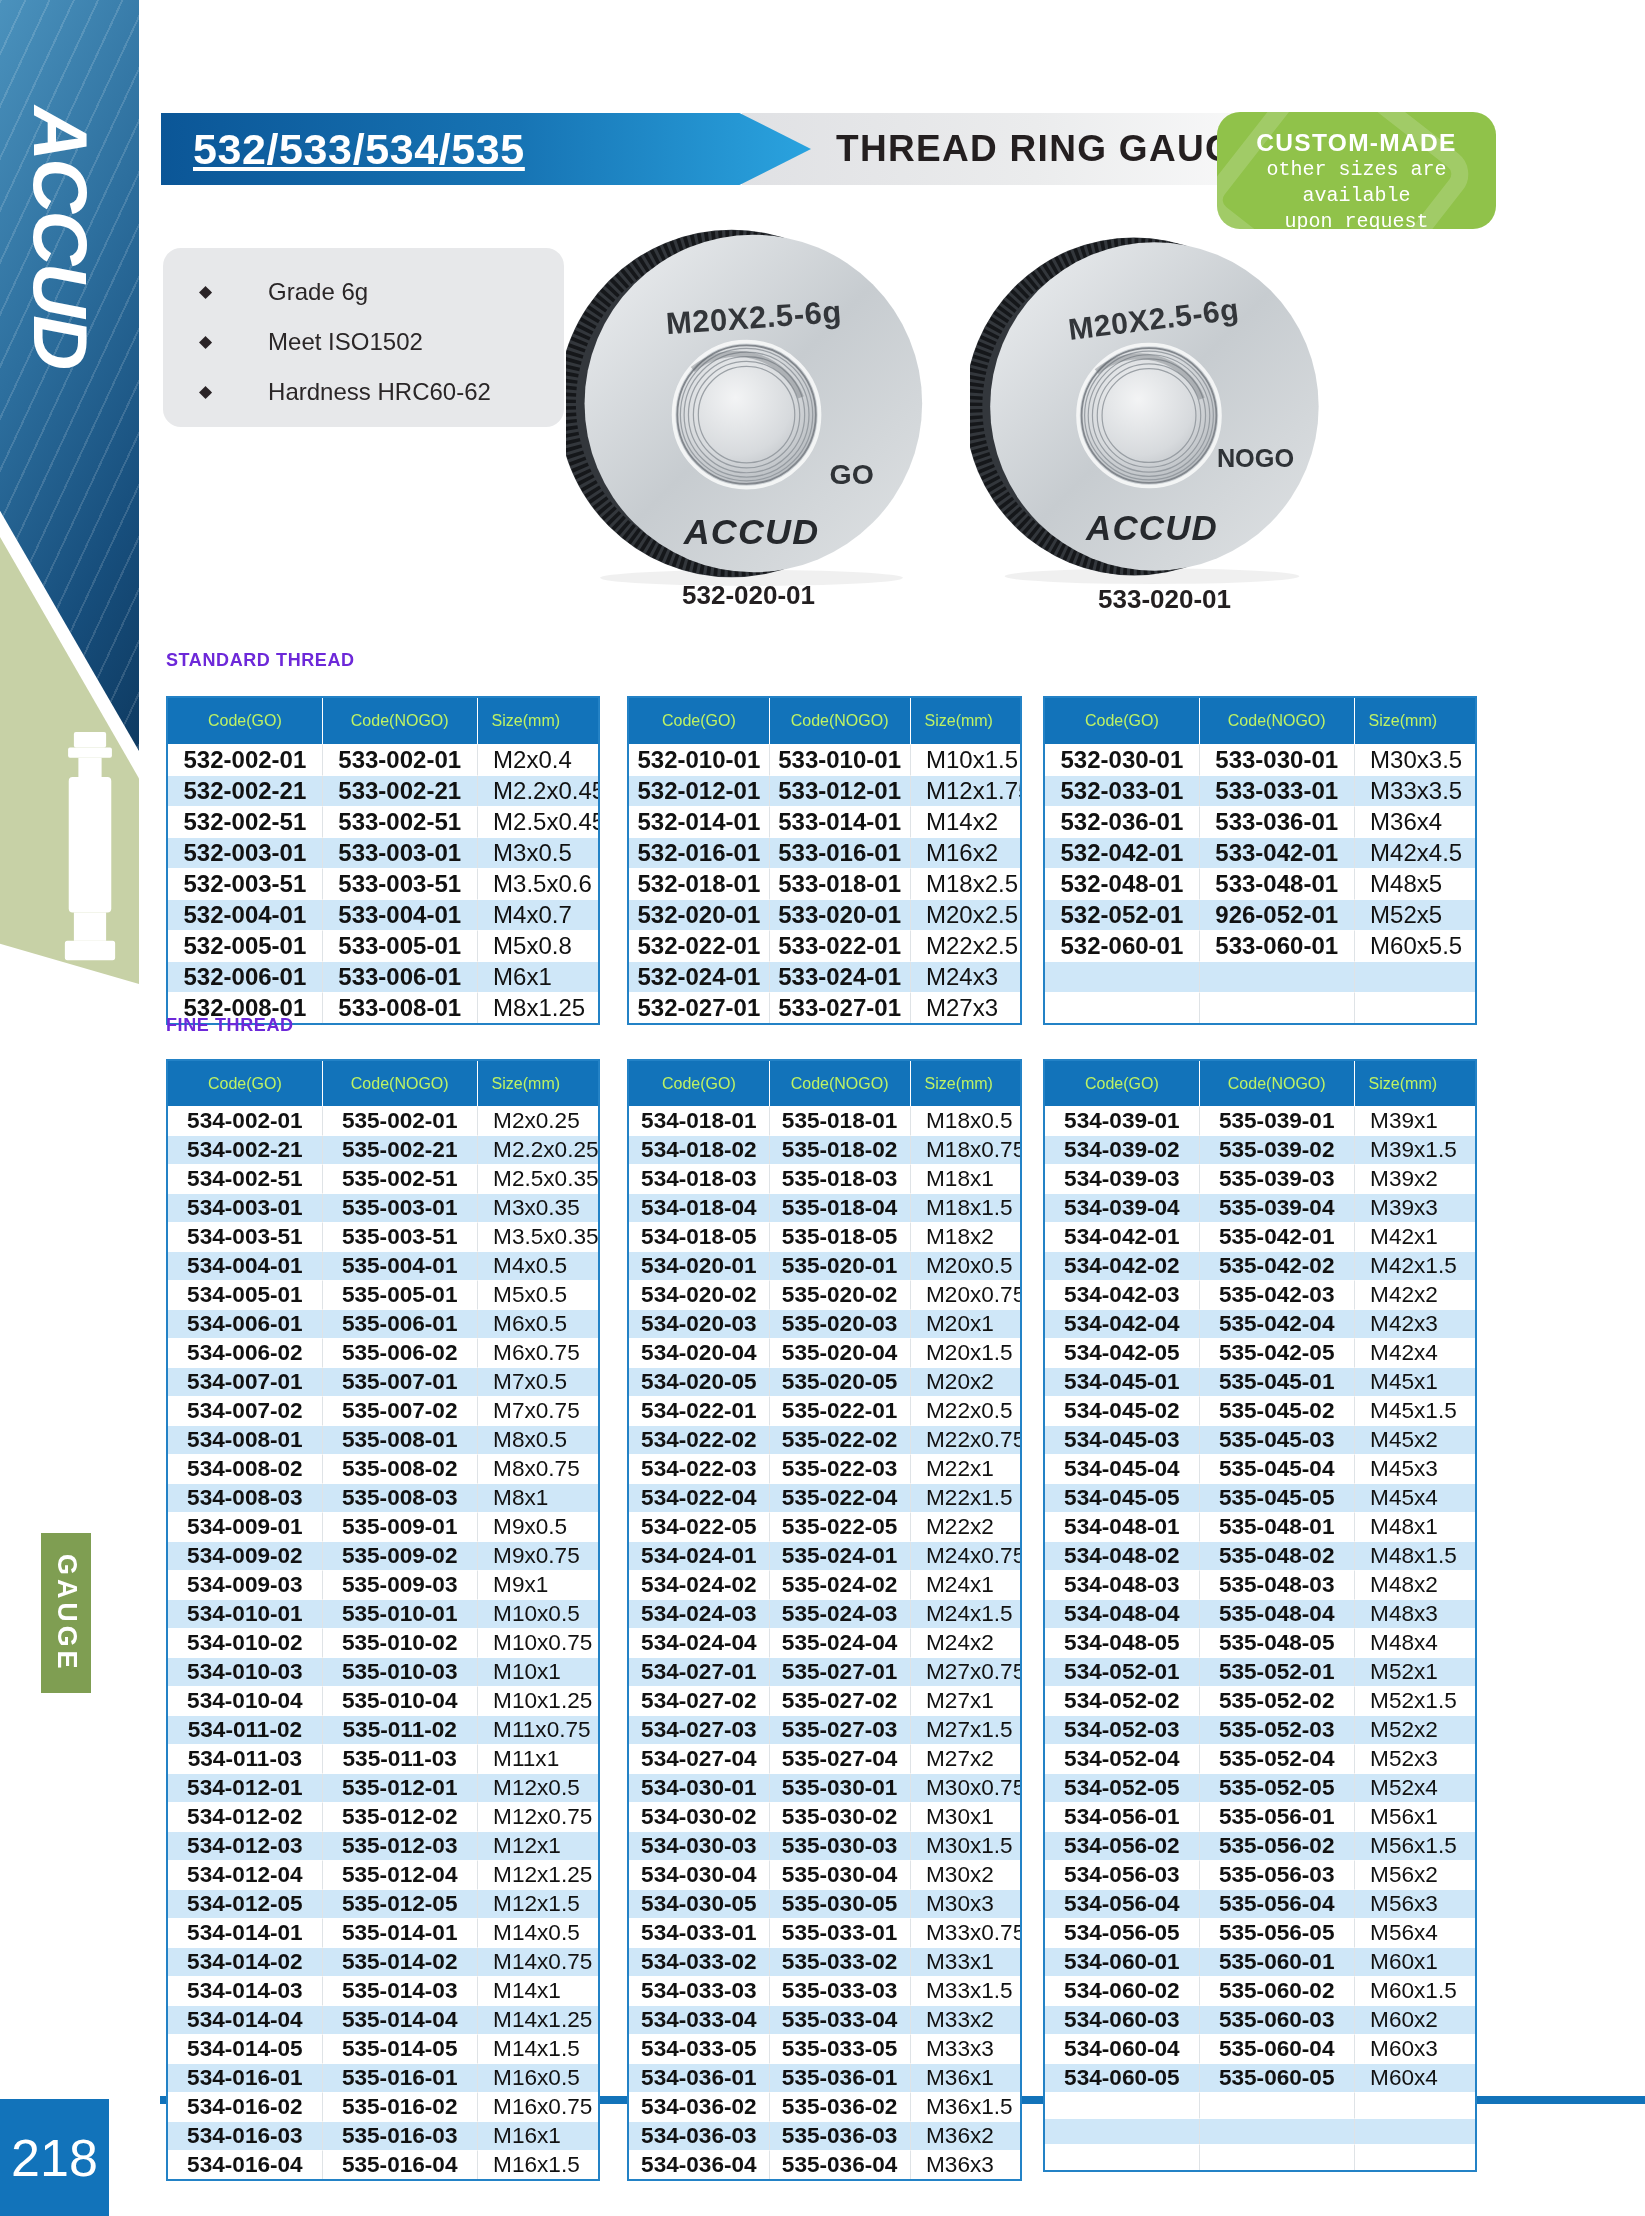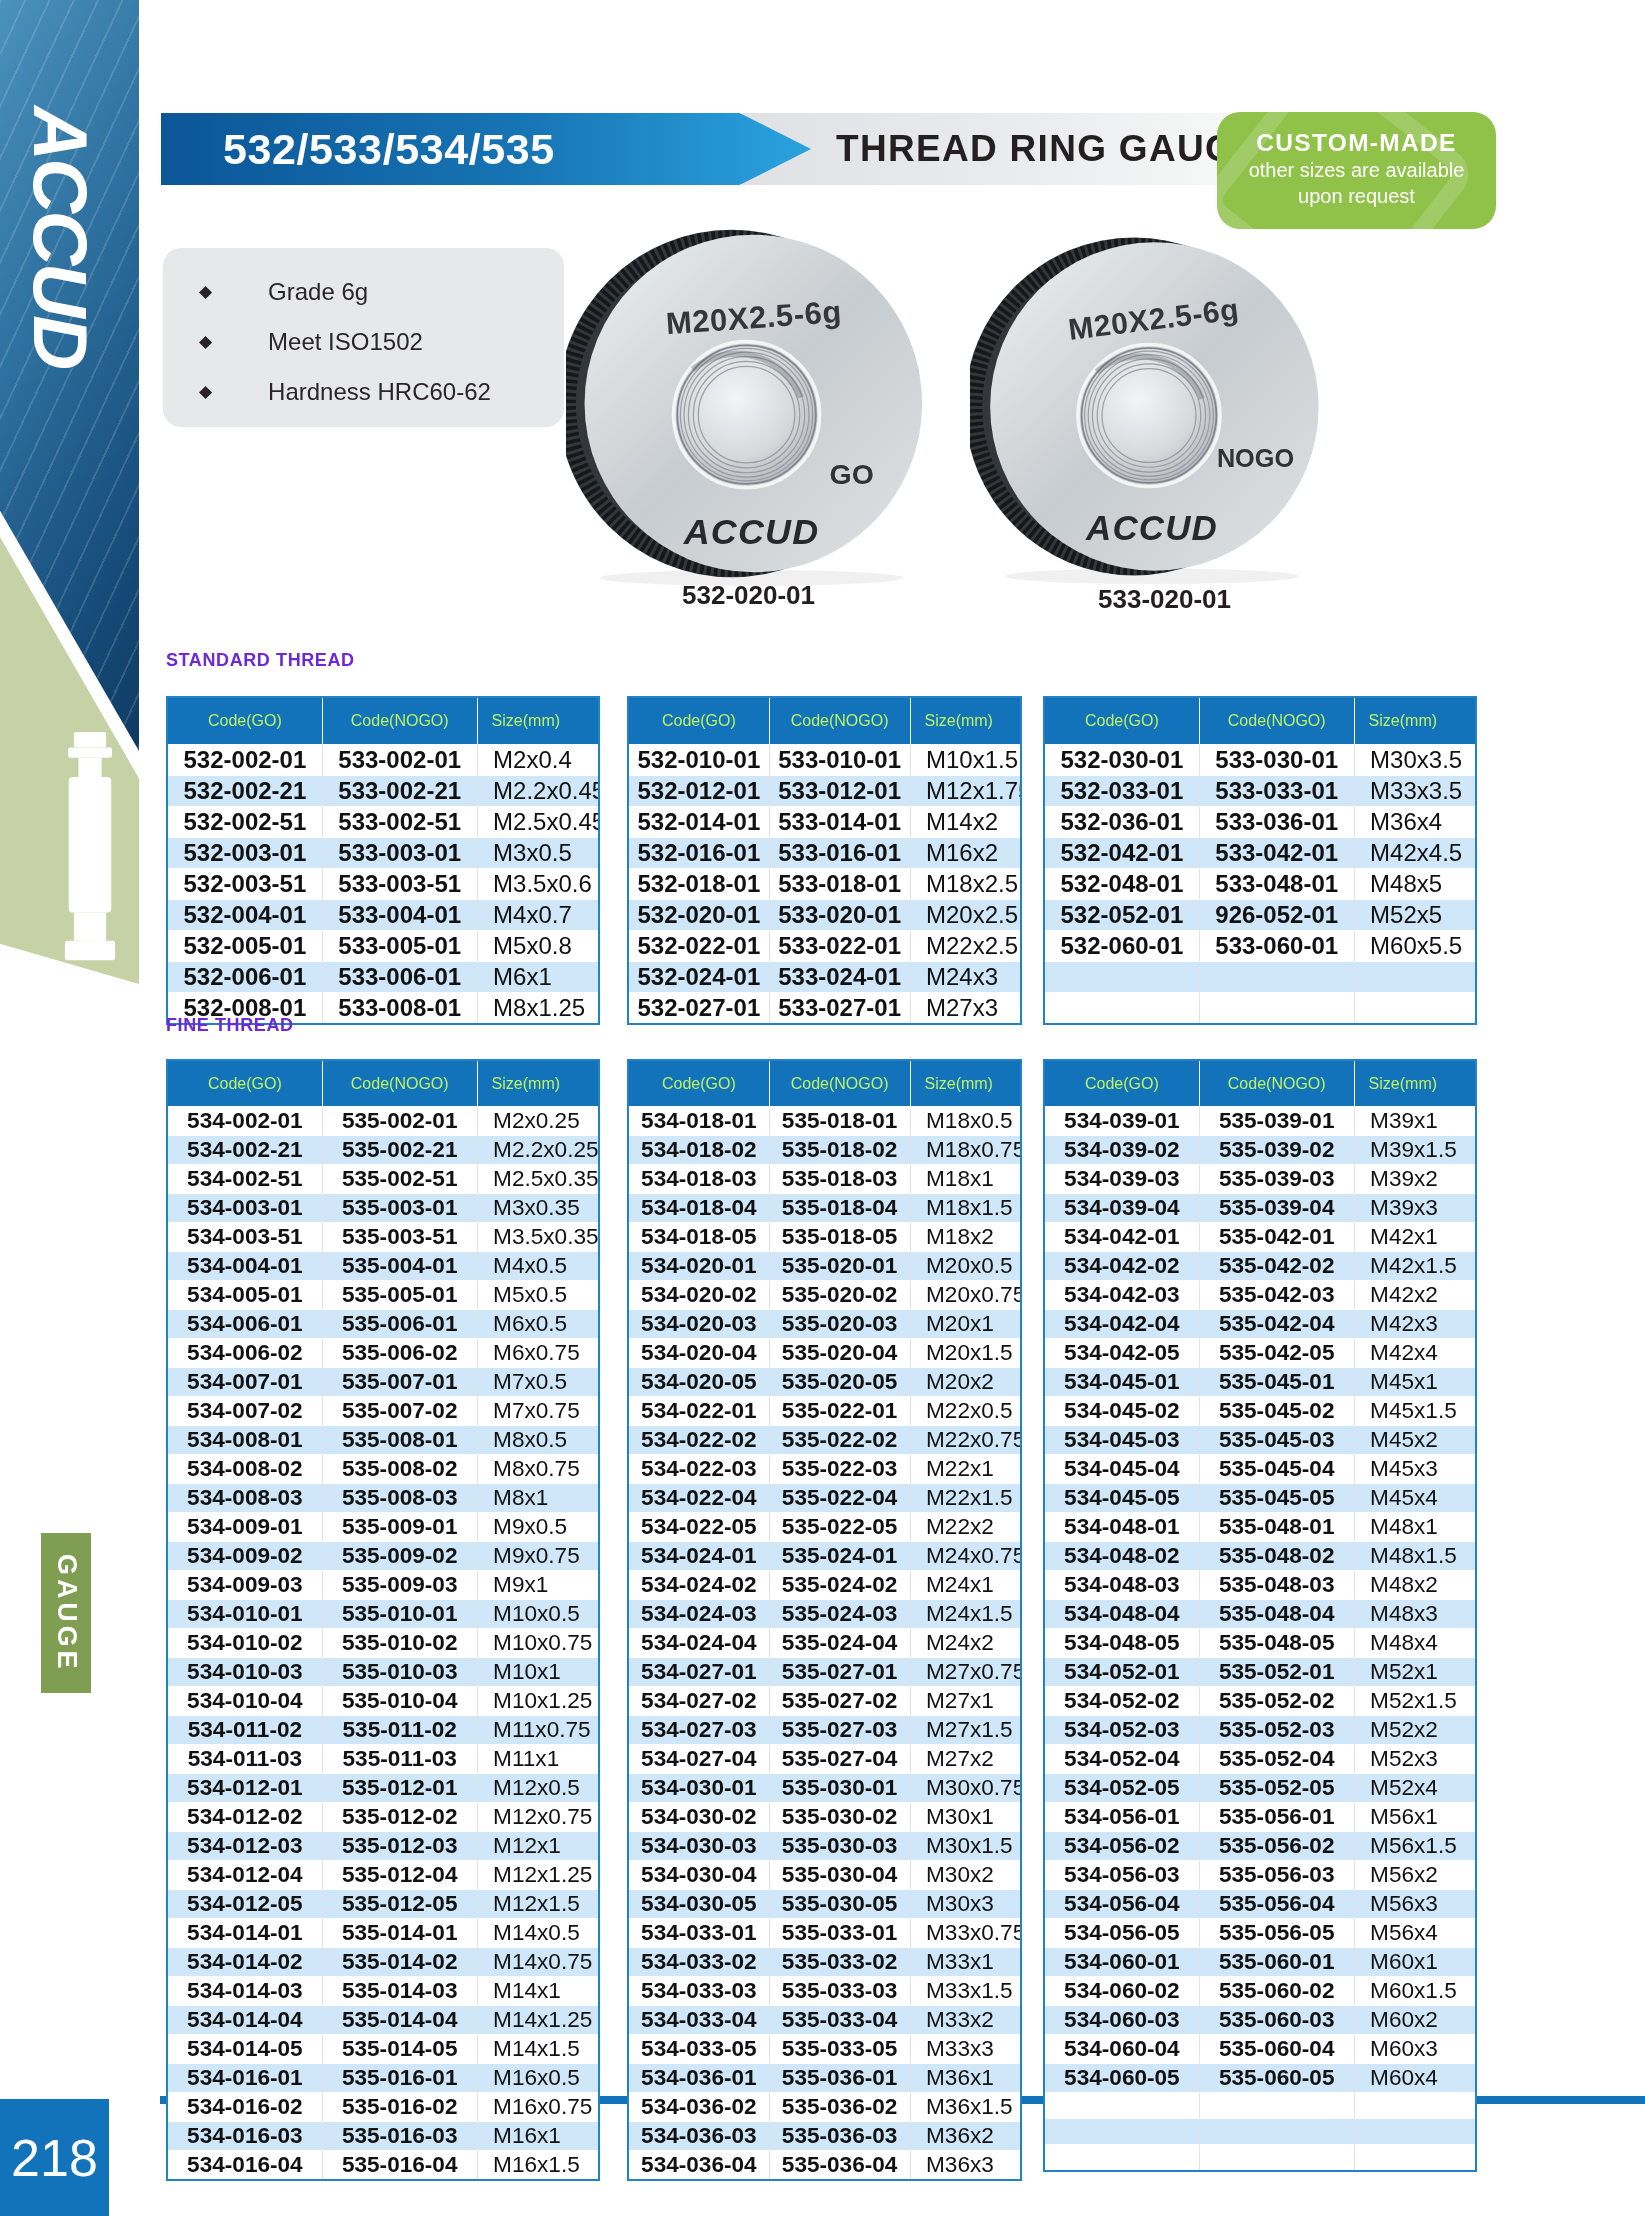--- a/index.html
+++ b/index.html
@@ -31,27 +31,27 @@
 
   
   .title-band{position:absolute;left:742px;top:113px;width:651px;height:72px;z-index:1;
       background:linear-gradient(90deg,#e0e1e4 0%,#ebeced 45%,rgba(255,255,255,0) 96%);
       display:flex;align-items:center;}
   .page-title{padding-left:94px;font-size:37px;font-weight:bold;color:#241f20;letter-spacing:1.3px;}
   .banner{position:absolute;left:161px;top:113px;width:650px;height:72px;z-index:2;
       clip-path:polygon(0 0,89% 0,100% 50%,89% 100%,0 100%);
       background:linear-gradient(90deg,#0b5697 0%,#1774b4 55%,#2aa3df 100%);
       display:flex;align-items:center;}
-  .banner-text{padding-left:62px;color:#fff;font-size:43px;font-weight:bold;letter-spacing:0.6px;}
+  .banner-text{padding-left:32px;color:#fff;font-size:43px;font-weight:bold;letter-spacing:0.6px;text-decoration:underline;}
   .badge{position:absolute;left:1217px;top:112px;width:279px;height:117px;z-index:3;
       background:#90c24a;border-radius:23px;color:#fff;text-align:center;overflow:hidden;}
   .badge:before{content:"";position:absolute;left:19.3px;top:-26px;width:168px;height:168px;
       border:17px solid rgba(255,255,255,0.16);transform:rotate(38deg);border-radius:26px;}
   .badge-title{position:relative;margin-top:17px;font-size:24.5px;font-weight:bold;letter-spacing:1.3px;}
-  .badge-line{position:relative;font-size:20px;line-height:26px;}
+  .badge-line{position:relative;font-size:20px;line-height:26px;font-family:Liberation Mono, monospace;}
 
   
   .features{position:absolute;left:163px;top:248px;width:401px;height:179px;
       background:#e7e8ea;border-radius:18px;padding:23px 0 0 36px;box-sizing:border-box;}
   .feature-item{display:flex;align-items:center;height:41px;margin-bottom:9px;}
   .bullet{font-size:17px;color:#2a2326;margin-right:17px;}
   .feature-text{font-size:24px;color:#2a2627;margin-left:39px;}
 
   
   .product{position:absolute;}

